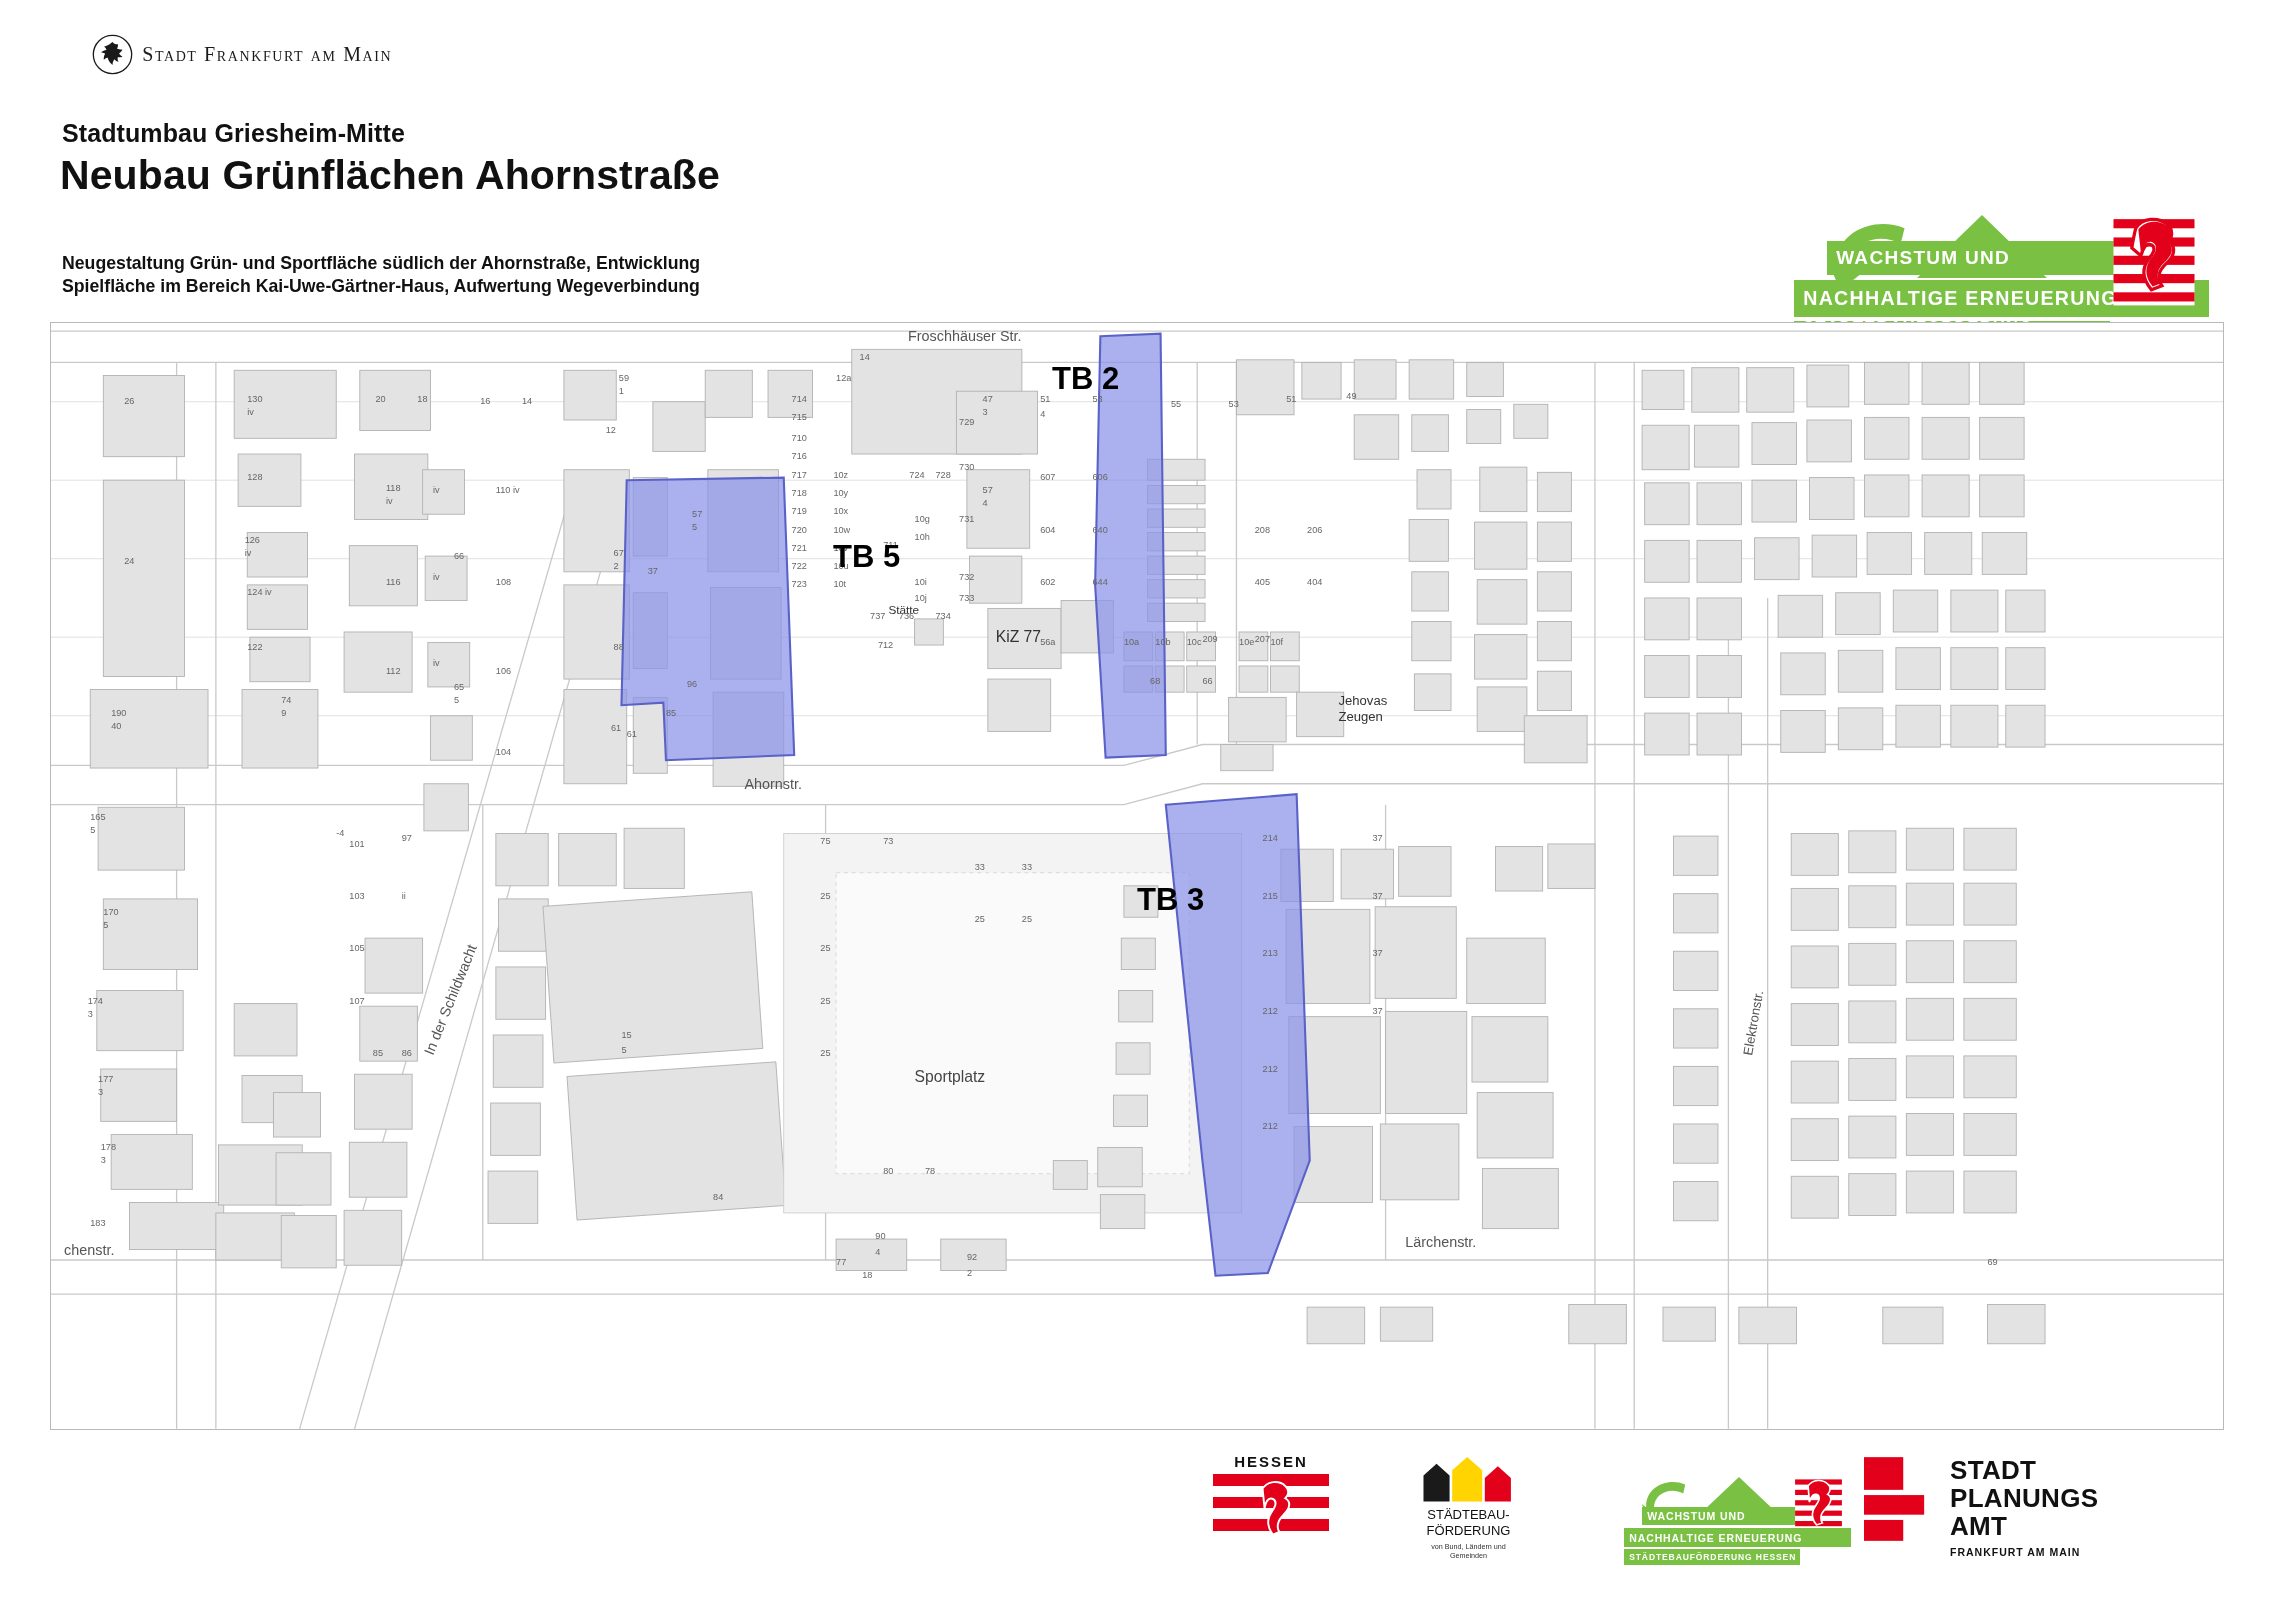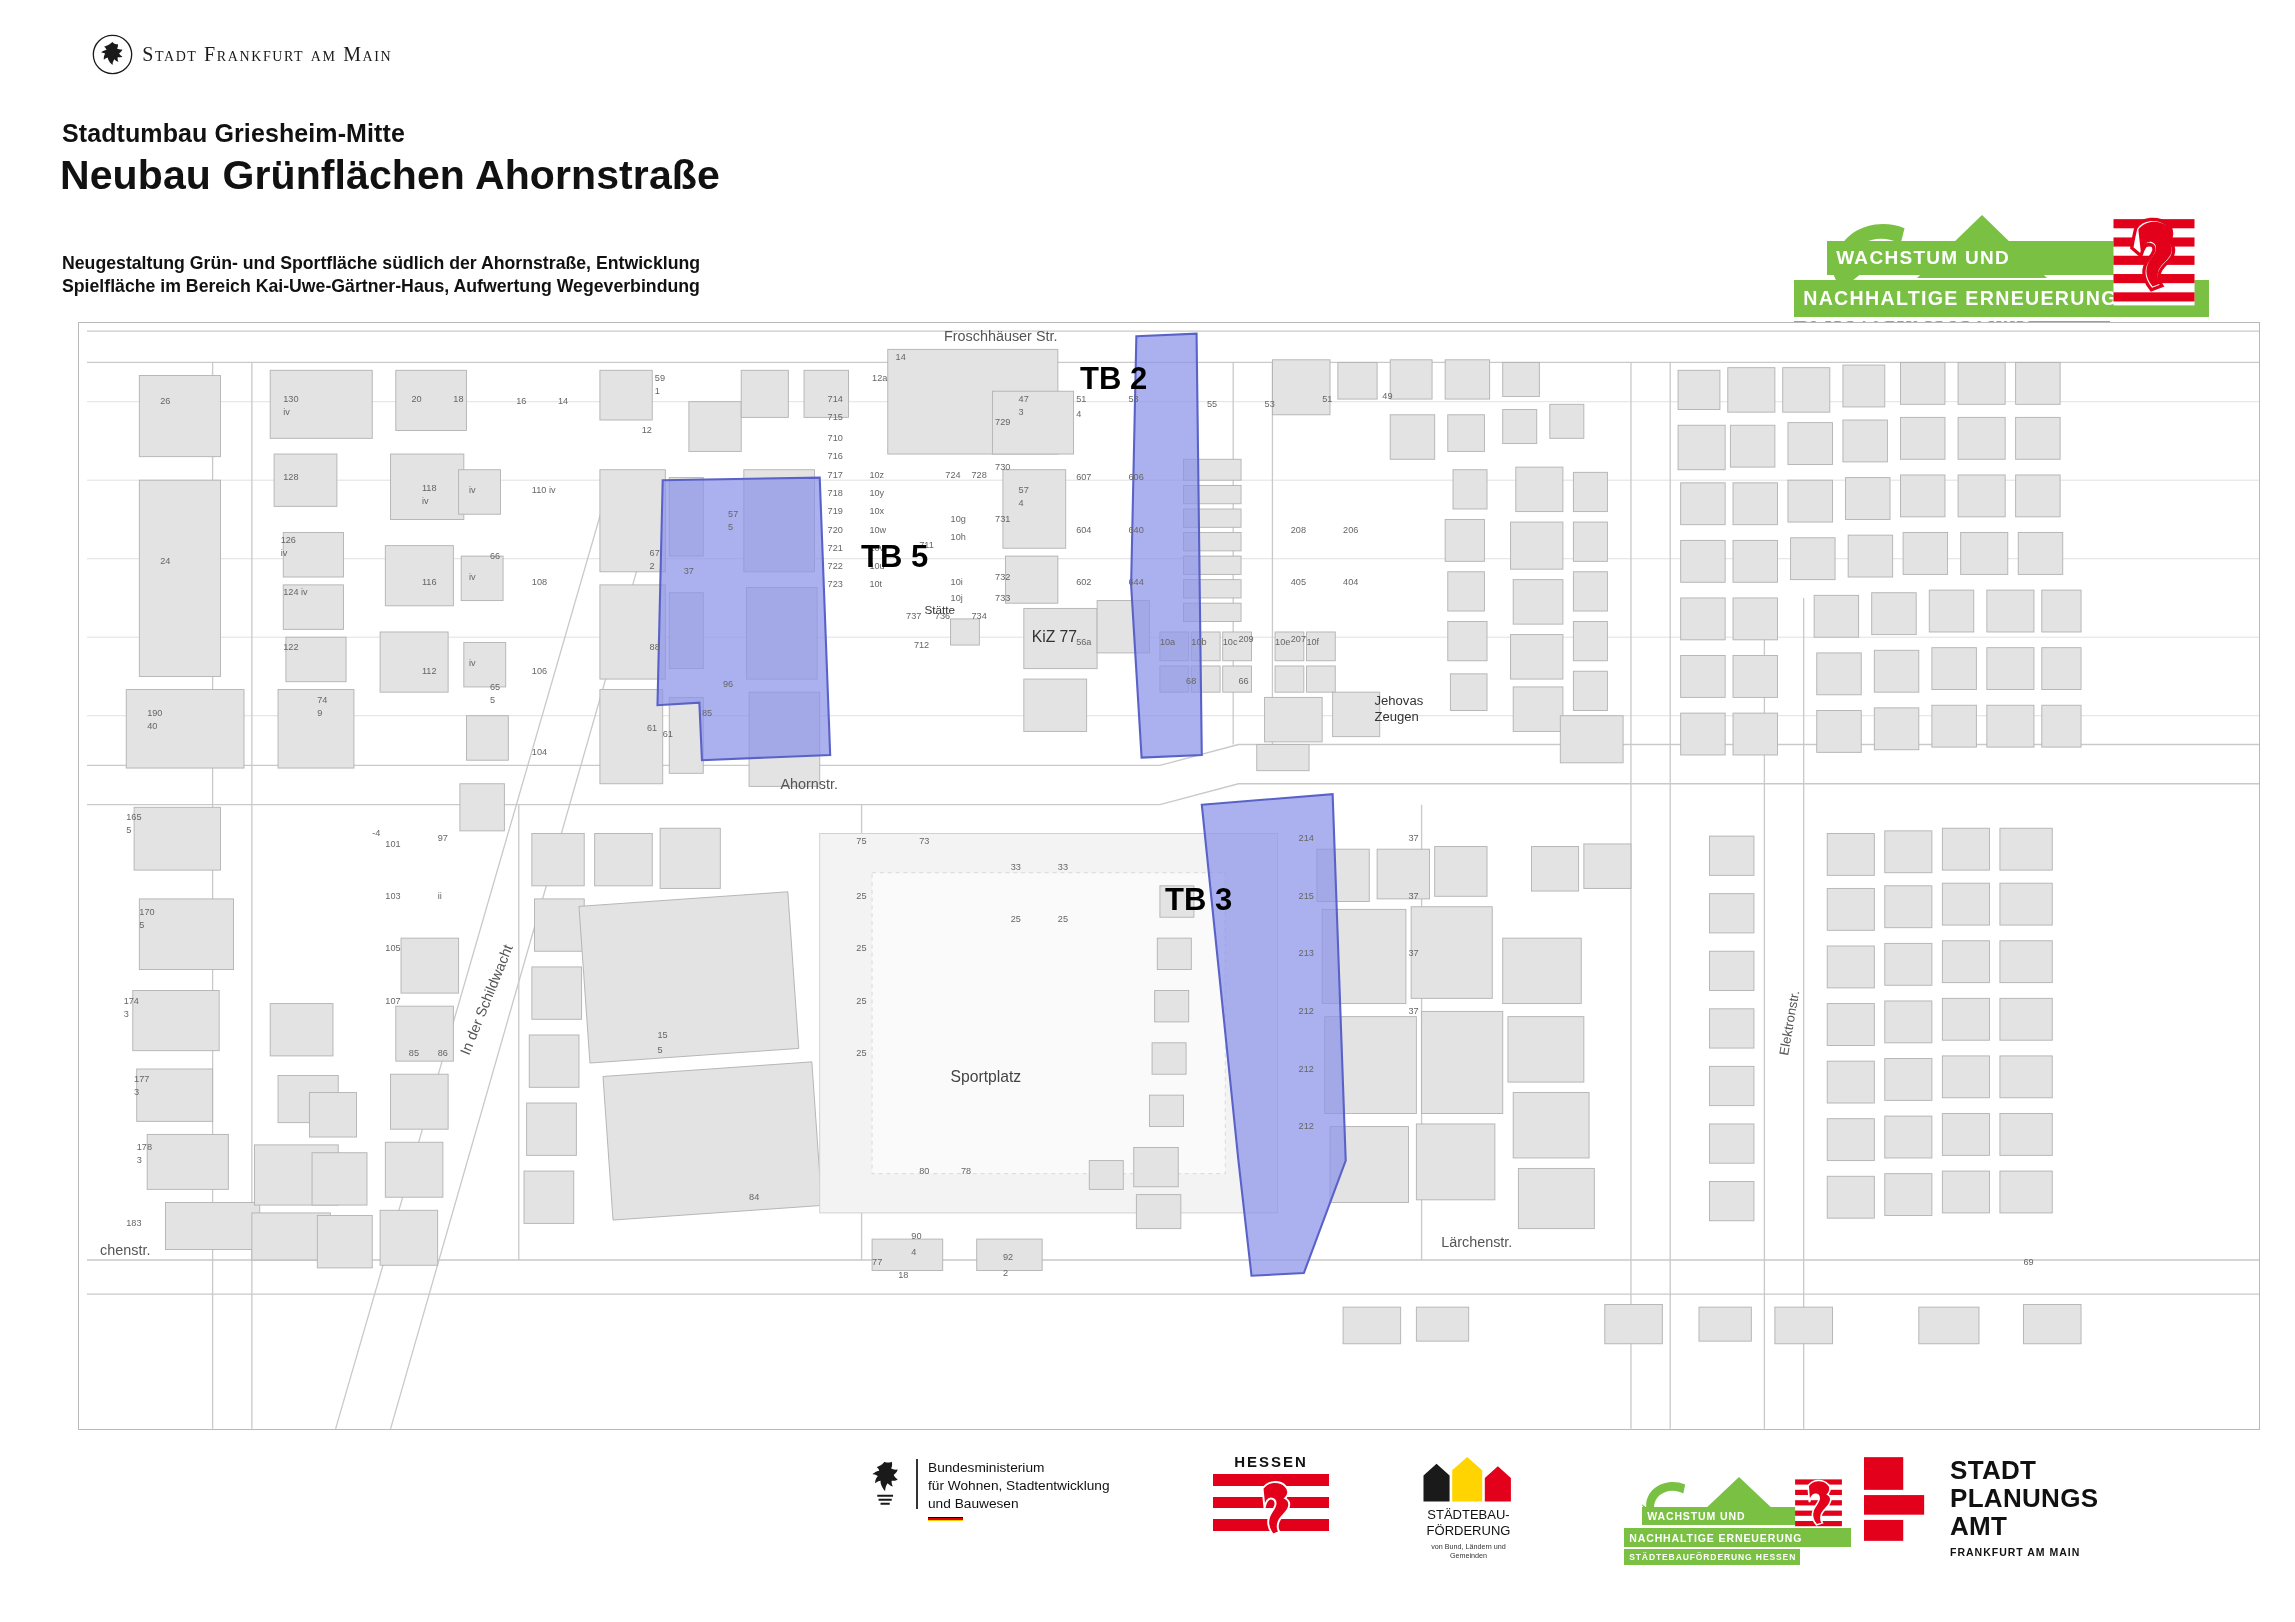--- a/index.html
+++ b/index.html
@@ -114,26 +114,25 @@
   }
   #hg-hessen-lion {
     position: absolute;
     right: 13px; top: 105px;
     width: 118px; height: 98px;
   }
 
   
   #map-wrap {
     position: absolute;
-    left: 78px; top: 322px;
+    left: 50px; top: 322px;
     width: 2172px; height: 1106px;
     border: 1.3px solid #b9b9b9;
     background: #ffffff;
     overflow: hidden;
-    padding-left: 8px;
   }
   #map-svg { display: block; }
 
   .tb-label {
     position: absolute;
     font-size: 31px;
     font-weight: bold;
     color: #000;
     white-space: nowrap;
   }
@@ -704,39 +703,20 @@
     </g>
   </svg>
 
   <div class="tb-label" style="left:782px; top:216px;">TB 5</div>
   <div class="tb-label" style="left:1001px; top:38px;">TB 2</div>
   <div class="tb-label" style="left:1086px; top:559px;">TB 3</div>
 </div>
 
 <div id="footer">
 
-  <div class="footer-item" id="bmwsb">
-    <svg class="eagle" viewBox="0 0 62 76">
-      <path d="M31 4 c-4 6 -12 8 -12 8 c4 3 4 6 4 6 c-6 1 -10 5 -10 5 c5 0 8 3 8 3 c-5 5 -4 11 -4 11 c4 -4 8 -4 8 -4 c-1 7 7 16 7 16 c0 -8 4 -12 4 -12 c3 4 8 5 8 5 c-3 -5 -2 -9 -2 -9 c5 1 9 -2 9 -2 c-5 -3 -6 -7 -6 -7 c5 -3 6 -8 6 -8 c-6 1 -10 -2 -10 -2 c3 -4 1 -10 1 -10 c-6 3 -11 -0 -11 -0z" fill="#1a1a1a"></path>
-      <path d="M20 56 h24 M22 62 h20 M25 68 h14" stroke="#1a1a1a" stroke-width="3"></path>
-    </svg>
-    <div class="divider"></div>
-    <div>
-      <div class="txt">
-        <div>Bundesministerium</div>
-        <div>für Wohnen, Stadtentwicklung</div>
-        <div>und Bauwesen</div>
-      </div>
-      <div class="flag">
-        <i style="background:#000000"></i>
-          <i style="background:#dd0000"></i>
-          <i style="background:#ffce00"></i>
-      </div>
-    </div>
-  </div>
 
   <div class="footer-item" id="hessen-f">
     <div class="cap">HESSEN</div>
     <div class="flagbox">
       <div class="stripe" style="top:0;   background:#e2001a"></div>
       <div class="stripe" style="top:11.3px; background:#ffffff"></div>
       <div class="stripe" style="top:22.6px; background:#e2001a"></div>
       <div class="stripe" style="top:34px; background:#ffffff"></div>
       <div class="stripe" style="top:45px; background:#e2001a"></div>
       <div class="stripe" style="top:57px; background:#ffffff"></div>

